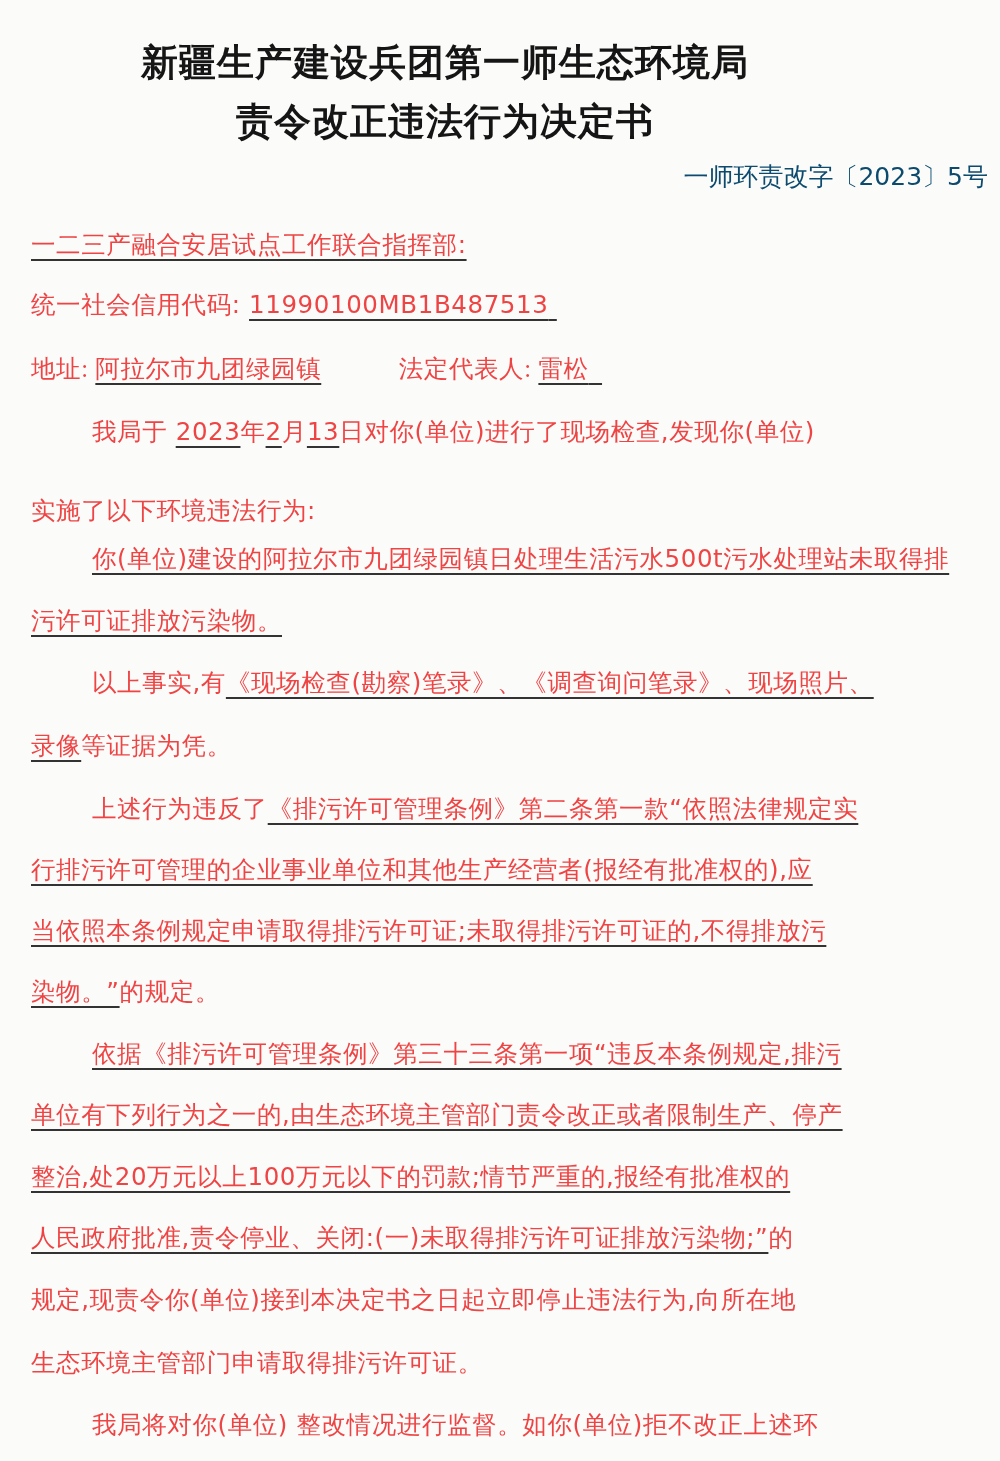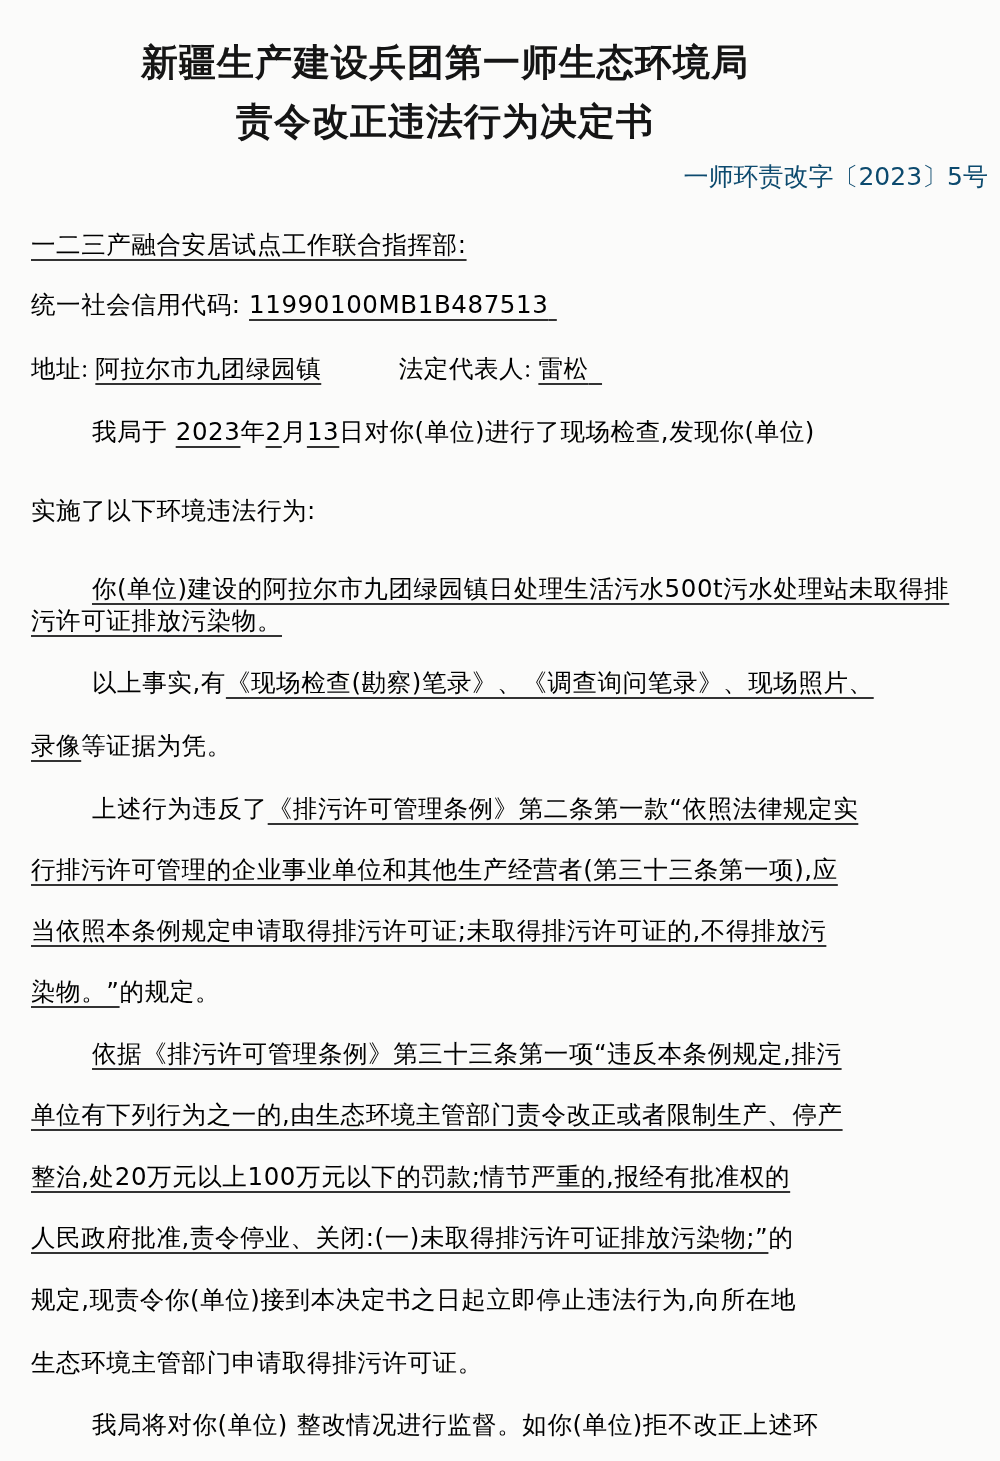--- a/index.html
+++ b/index.html
@@ -17,21 +17,21 @@
   }
   .t1 { top: 38px; }
   .t2 { top: 97px; }
   .docno {
     position: absolute; right: 12px; top: 160px;
     font-family: "DejaVu Sans", sans-serif; font-size: 25px; color: #0c4a6e;
   }
   .line {
     position: absolute; left: 31px; white-space: nowrap;
     font-family: "DejaVu Sans", "Liberation Sans", sans-serif;
-    font-size: 24.5px; letter-spacing: 0.6px; color: #000000;
+    font-size: 24.5px; letter-spacing: 0.6px; color: #ef4444;
   }
   .ind { left: 92px; }
   .u {
     text-decoration: underline; text-decoration-thickness: 1.5px;
     text-underline-offset: 6px; text-decoration-color: #333;
   }
 </style>
 </head>
 <body>
 
@@ -55,34 +55,34 @@
     <span>法定代表人:</span>
     <span class="u">雷松</span><span class="u">&nbsp;&nbsp;</span>
   </div>
 
   <div class="line ind" style="top:415px;">
     <span>我局于</span>
     <span class="u">2023</span><span>年</span><span class="u">2</span><span>月</span><span class="u">13</span><span>日对你(单位)进行了现场检查,发现你(单位)</span>
   </div>
   <div class="line" style="top:494px;">实施了以下环境违法行为:</div>
 
-  <div class="line ind u" style="top:542px;margin-top:30px;">你(单位)建设的阿拉尔市九团绿园镇日处理生活污水500t污水处理站未取得排</div>
+  <div class="line ind u" style="top:542px;">你(单位)建设的阿拉尔市九团绿园镇日处理生活污水500t污水处理站未取得排</div>
   <div class="line u" style="top:604px;font-family:Liberation Serif, serif;">污许可证排放污染物。</div>
 
   <div class="line ind" style="top:666px;">
     <span>以上事实,有</span><span class="u">《现场检查(勘察)笔录》、《调查询问笔录》、现场照片、</span>
   </div>
   <div class="line" style="top:729px;">
     <span class="u">录像</span><span>等证据为凭。</span>
   </div>
 
   <div class="line ind" style="top:792px;">
     <span>上述行为违反了</span><span class="u">《排污许可管理条例》第二条第一款“依照法律规定实</span>
   </div>
-  <div class="line u" style="top:853px;">行排污许可管理的企业事业单位和其他生产经营者(第三十三条第一项),应</div>
+  <div class="line u" style="top:853px;">行排污许可管理的企业事业单位和其他生产经营者(报经有批准权的),应</div>
   <div class="line u" style="top:914px;">当依照本条例规定申请取得排污许可证;未取得排污许可证的,不得排放污</div>
   <div class="line" style="top:975px;">
     <span class="u">染物。”</span><span>的规定。</span>
   </div>
 
   <div class="line ind u" style="top:1037px;">依据《排污许可管理条例》第三十三条第一项“违反本条例规定,排污</div>
   <div class="line u" style="top:1098px;">单位有下列行为之一的,由生态环境主管部门责令改正或者限制生产、停产</div>
   <div class="line u" style="top:1160px;">整治,处20万元以上100万元以下的罚款;情节严重的,报经有批准权的</div>
   <div class="line" style="top:1221px;">
     <span class="u">人民政府批准,责令停业、关闭:(一)未取得排污许可证排放污染物;”</span><span>的</span>

